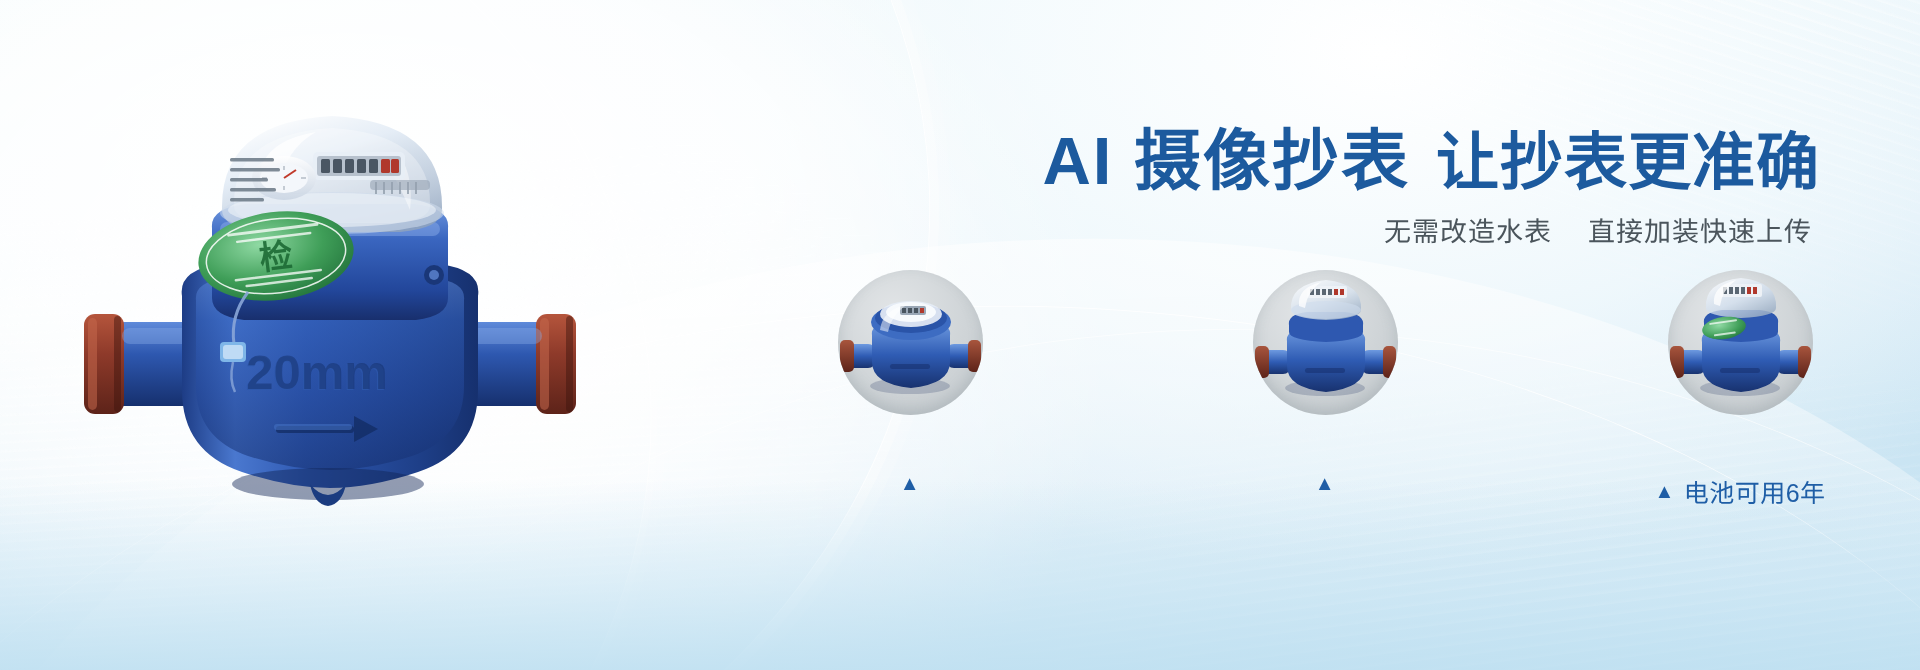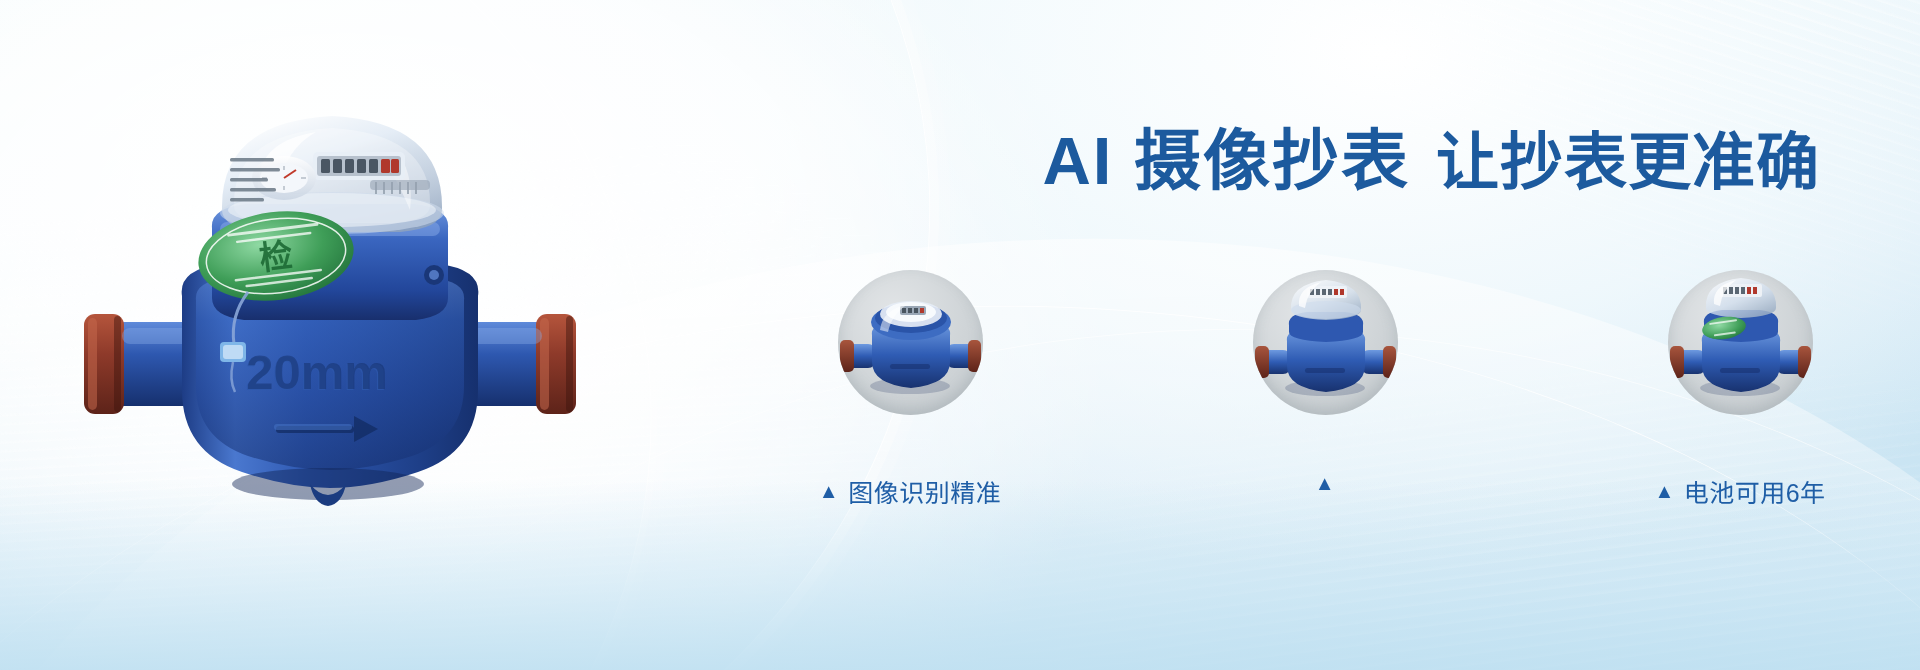--- a/index.html
+++ b/index.html
@@ -352,20 +352,23 @@
           <line x1="346" y1="122" x2="346" y2="134"></line>
         </g>
       </g>
     </svg>
   </div>
 
   <div class="copy">
     <h1 class="headline">
       <span class="h-main">AI 摄像抄表</span><span class="h-sub">让抄表更准确</span>
     </h1>
+    <p class="subline">
+      <span>无需改造水表</span><span class="gap"></span><span>直接加装快速上传</span>
+    </p>
   </div>
 
   <div class="features">
 
     <div class="feature">
       <div class="thumb">
         <svg width="145" height="145" viewBox="0 0 145 145">
           <defs>
             <linearGradient id="t1b" x1="0" y1="0" x2="0" y2="1">
               <stop offset="0%" stop-color="#6e9ae0"></stop>
@@ -393,21 +396,20 @@
               <rect x="70" y="38" width="4" height="5"></rect>
             <rect x="76" y="38" width="4" height="5"></rect>
               <rect x="82" y="38" width="4" height="5" fill="#b0382c"></rect>
           </g>
           <path d="M42 60 Q44 40 70 34 Q54 44 50 62 Z" fill="#ffffff" opacity=".5"></path>
           <rect x="52" y="94" width="40" height="5" rx="2.5" fill="#16306e" opacity=".55"></rect>
         </svg>
       </div>
       <div class="cap">
         <span class="tri">▲</span>
-        <span>图像识别精准</span>
       </div>
     </div>
 
     <div class="feature">
       <div class="thumb">
         <svg width="145" height="145" viewBox="0 0 145 145">
           <defs>
             <linearGradient id="t2b" x1="0" y1="0" x2="0" y2="1">
               <stop offset="0%" stop-color="#6e9ae0"></stop>
                 <stop offset="50%" stop-color="#2f5cb4"></stop>

